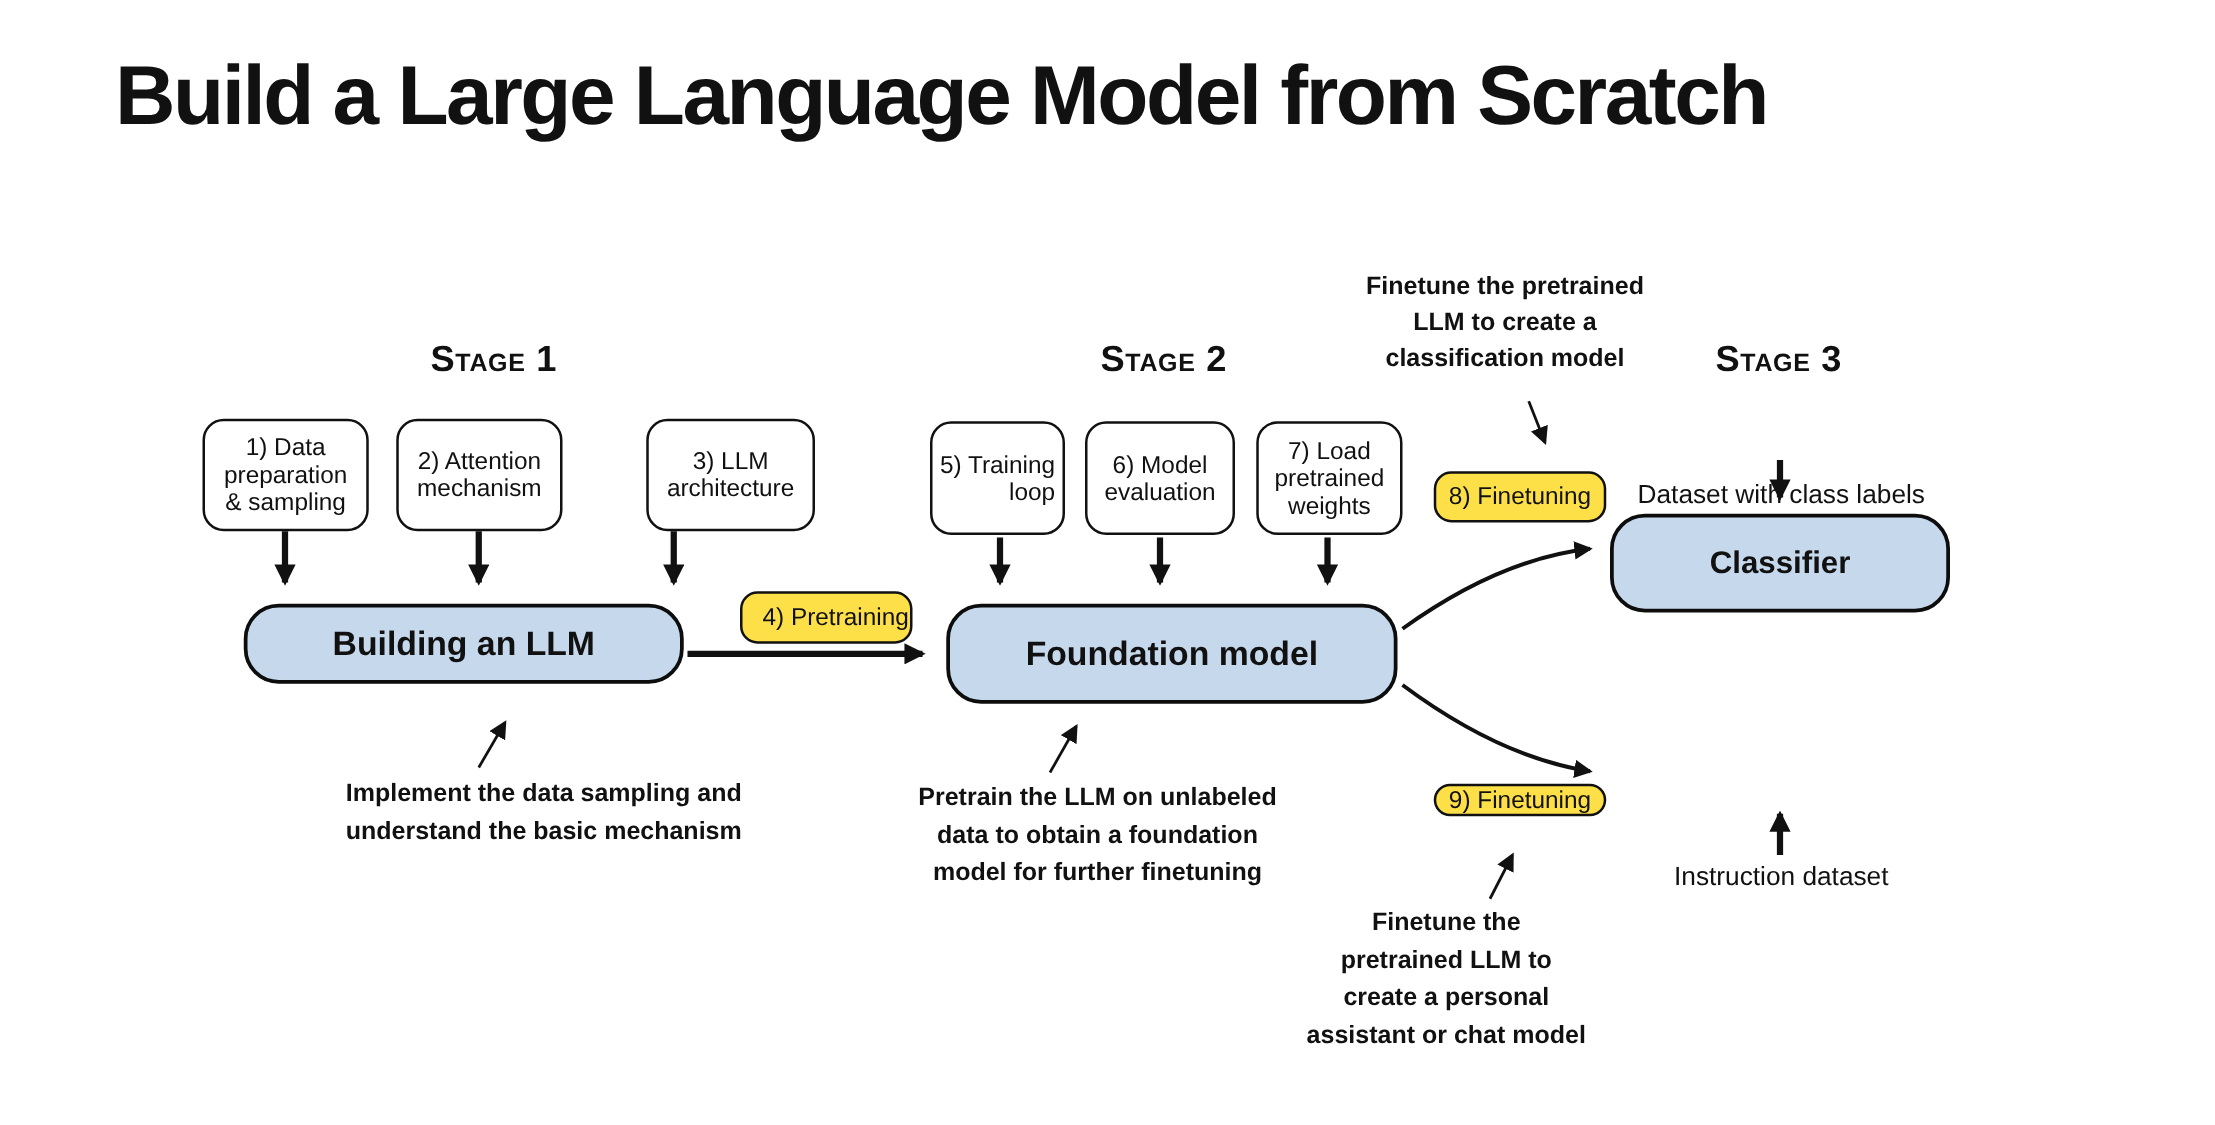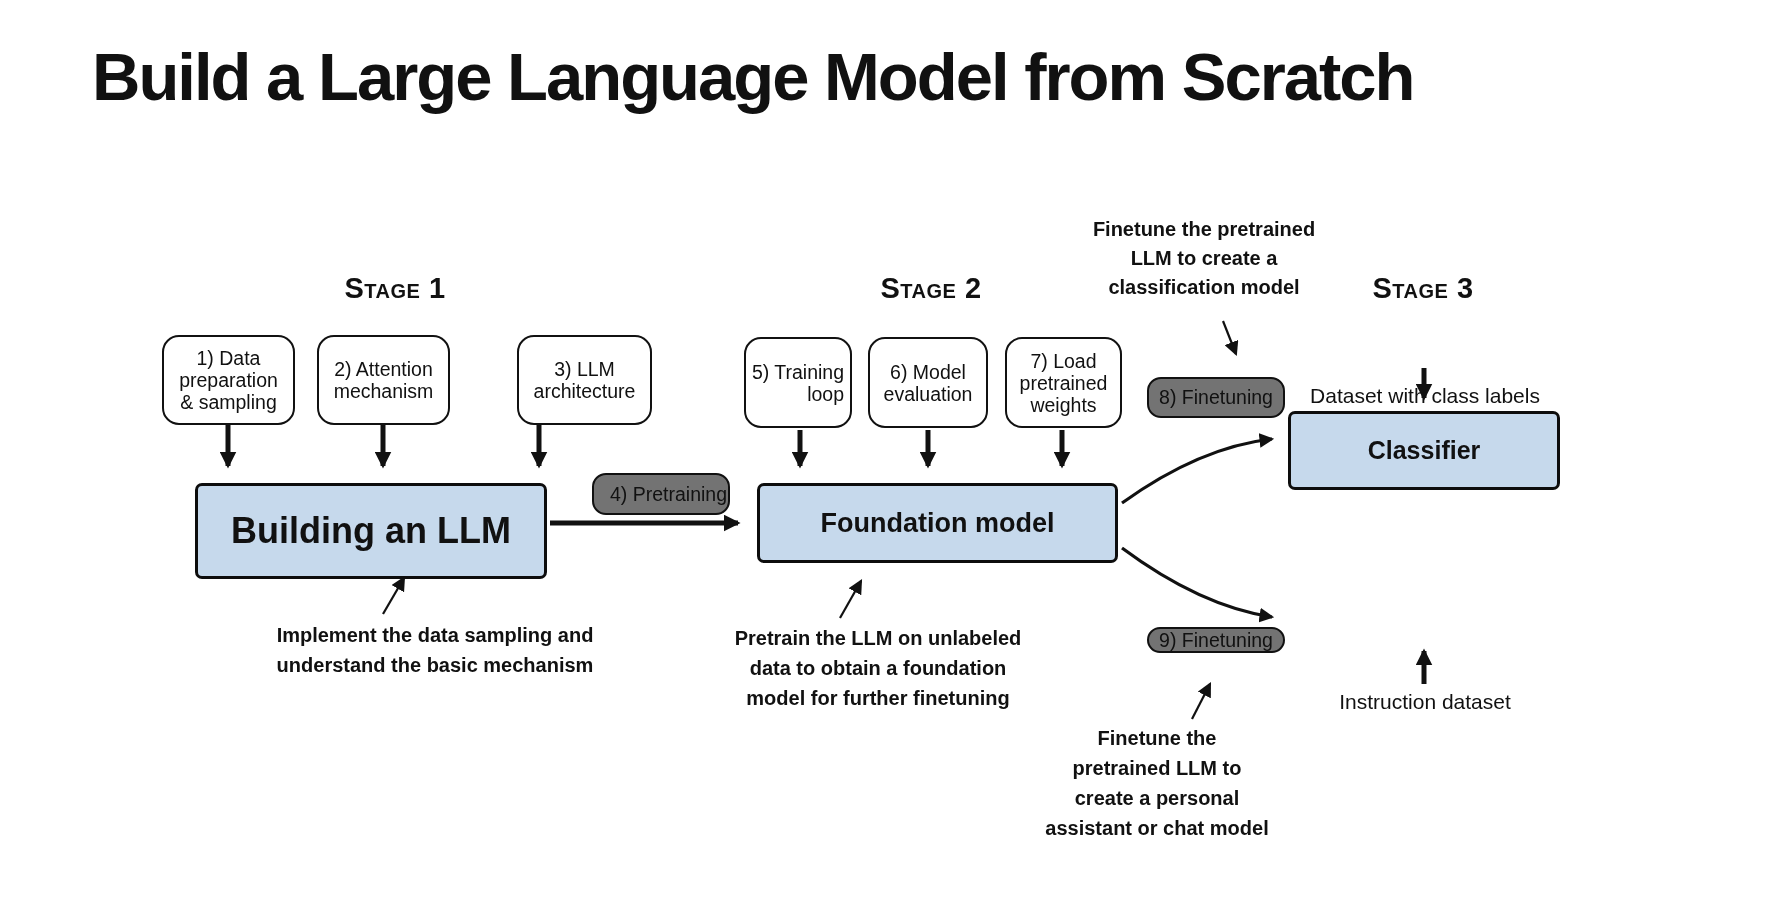--- a/index.html
+++ b/index.html
@@ -15,26 +15,26 @@
   .stage{
     position:absolute;transform:translateX(-50%);font-weight:700;font-size:29px;
     font-variant:small-caps;letter-spacing:0.5px;white-space:nowrap;
   }
   .stepbox{
     position:absolute;background:#ffffff;border:2.6px solid #111;border-radius:17px;
     display:flex;align-items:center;justify-content:center;text-align:center;
     font-size:19.5px;line-height:22px;white-space:pre-line;box-sizing:border-box;
   }
   .pillbox{
-    position:absolute;background:#737373;border:2.6px solid #111;border-radius:14px;
+    position:absolute;background:#fde047;border:2.6px solid #111;border-radius:14px;
     display:flex;align-items:center;justify-content:center;text-align:center;
     font-size:19.5px;white-space:nowrap;box-sizing:border-box;
   }
   .bluebox{
-    position:absolute;background:#C6D9EC;border:3px solid #0d0d0d;border-radius:7px;
+    position:absolute;background:#C6D9EC;border:3px solid #0d0d0d;border-radius:28px;
     display:flex;align-items:center;justify-content:center;text-align:center;
     font-weight:700;box-sizing:border-box;
   }
   .iolabel{
     position:absolute;transform:translateX(-50%);font-size:21px;white-space:nowrap;
   }
   .note{
     position:absolute;transform:translateX(-50%);font-weight:700;font-size:20px;
     line-height:30px;text-align:center;white-space:pre-line;
   }
@@ -98,21 +98,21 @@
   <div class="stepbox" style="left:868px;top:337px;width:120px;height:91px;">6) Model
 evaluation</div>
   <div class="stepbox" style="left:1005px;top:337px;width:117px;height:91px;">7) Load
 pretrained
 weights</div>
 
   <div class="pillbox" style="left:592px;top:473px;width:138px;height:42px;padding-left:15px;">4) Pretraining</div>
   <div class="pillbox" style="left:1147px;top:377px;width:138px;height:41px;">8) Finetuning</div>
   <div class="pillbox" style="left:1147px;top:627px;width:138px;height:26px;">9) Finetuning</div>
 
-  <div class="bluebox" style="left:195px;top:483px;width:352px;height:96px;font-size:36px;">Building an LLM</div>
+  <div class="bluebox" style="left:195px;top:483px;width:352px;height:64px;font-size:27px;">Building an LLM</div>
   <div class="bluebox" style="left:757px;top:483px;width:361px;height:80px;font-size:27px;">Foundation model</div>
   <div class="bluebox" style="left:1288px;top:411px;width:272px;height:79px;font-size:25px;">Classifier</div>
 
   <div class="iolabel" style="left:1425px;top:340px;margin-top:44px;">Dataset with class labels</div>
   <div class="iolabel" style="left:1425px;top:690px;">Instruction dataset</div>
 
   <div class="note" style="left:435px;top:620px;">Implement the data sampling and
 understand the basic mechanism</div>
   <div class="note" style="left:878px;top:623px;">Pretrain the LLM on unlabeled
 data to obtain a foundation

